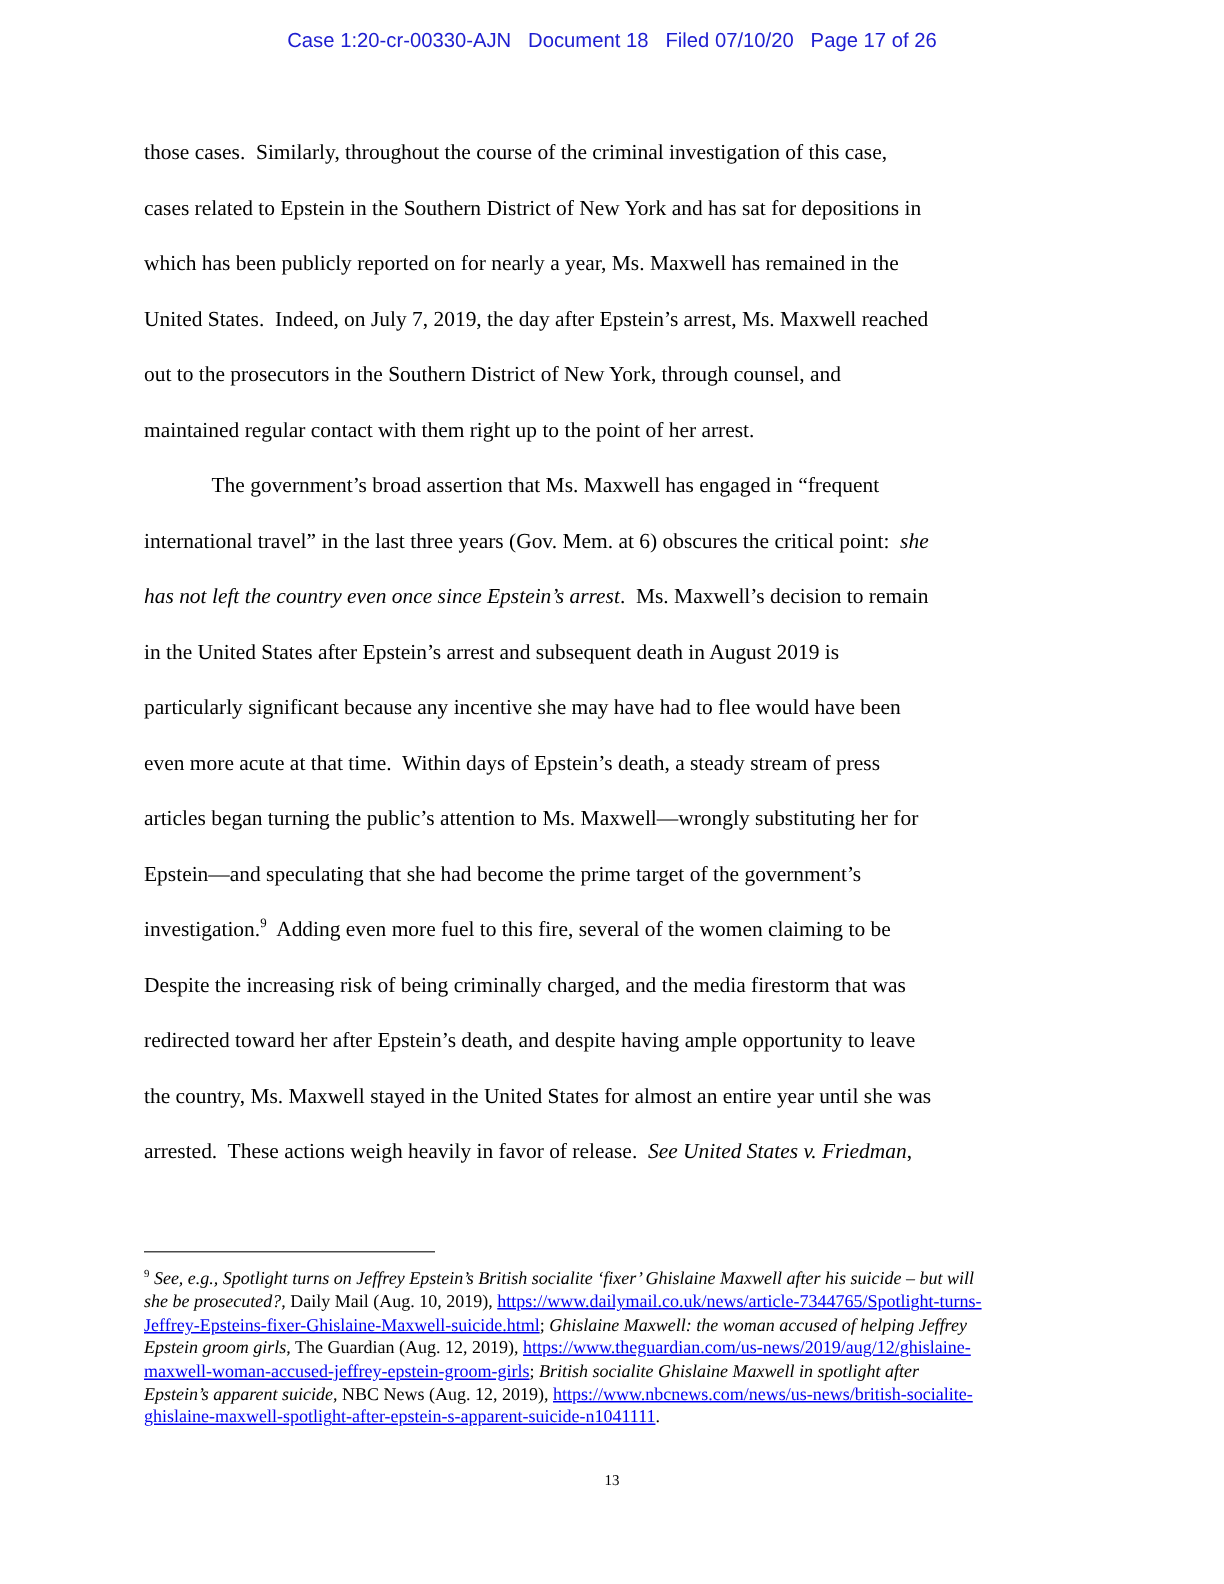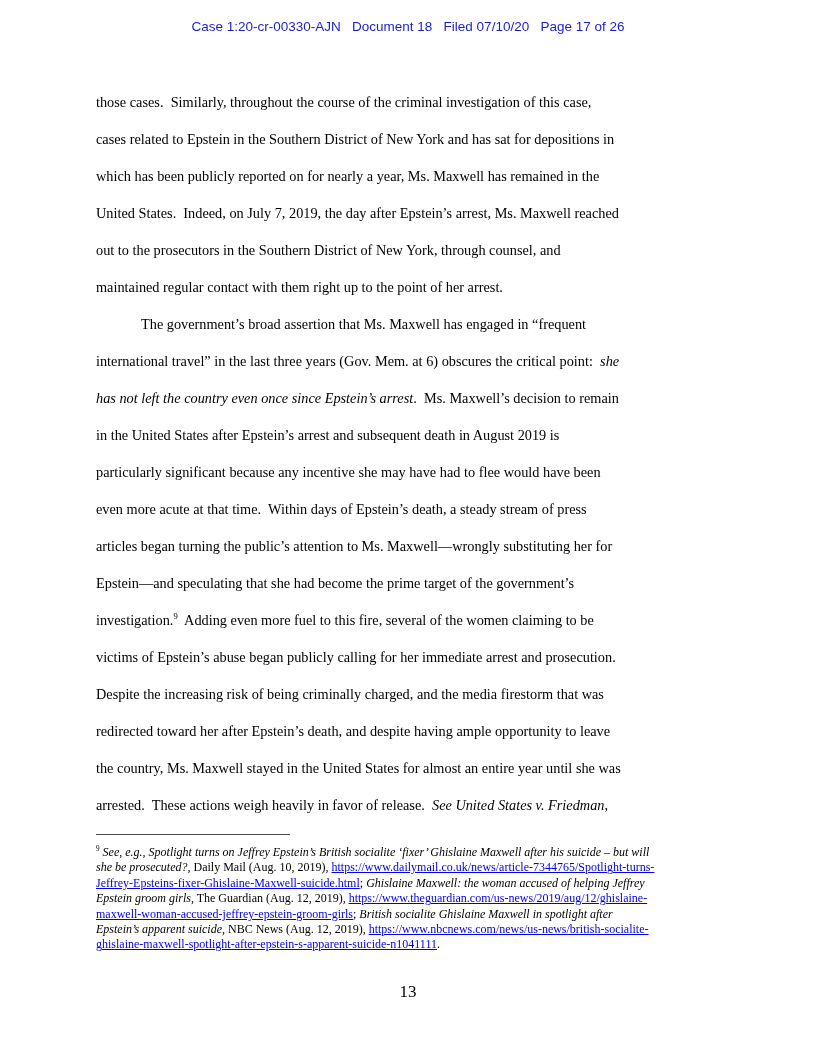--- a/index.html
+++ b/index.html
@@ -25,21 +25,21 @@
     position:absolute; left:96px; top:834px; width:194px; height:0;
     border-top:1.6px solid #4a4a4a;
   }
   .footnote {
     position:absolute; left:96px; top:845px; width:640px;
     font-size:12px; line-height:15.4px;
   }
   .footnote .line { white-space:pre; }
   .page-num {
     position:absolute; top:982px; left:0; width:816px; text-align:center;
-    font-size:17px;
+    font-size:10px;
   }
 </style>
 </head>
 <body>
 
 <div class="page">
   <div class="stamp">Case 1:20-cr-00330-AJN   Document 18   Filed 07/10/20   Page 17 of 26</div>
 
   <div class="body-text">
       <div class="line"><span class="n">those cases.  Similarly, throughout the course of the criminal investigation of this case,</span></div>
@@ -50,21 +50,20 @@
       <div class="line"><span class="n">maintained regular contact with them right up to the point of her arrest.</span></div>
       <div class="line indent"><span class="n">The government’s broad assertion that Ms. Maxwell has engaged in “frequent</span></div>
       <div class="line"><span class="n">international travel” in the last three years (Gov. Mem. at 6) obscures the critical point:  </span><span class="i">she</span></div>
       <div class="line"><span class="i">has not left the country even once since Epstein’s arrest</span><span class="n">.  Ms. Maxwell’s decision to remain</span></div>
       <div class="line"><span class="n">in the United States after Epstein’s arrest and subsequent death in August 2019 is</span></div>
       <div class="line"><span class="n">particularly significant because any incentive she may have had to flee would have been</span></div>
       <div class="line"><span class="n">even more acute at that time.  Within days of Epstein’s death, a steady stream of press</span></div>
       <div class="line"><span class="n">articles began turning the public’s attention to Ms. Maxwell—wrongly substituting her for</span></div>
       <div class="line"><span class="n">Epstein—and speculating that she had become the prime target of the government’s</span></div>
       <div class="line"><span class="n">investigation.</span><span class="sup">9</span><span class="n">  Adding even more fuel to this fire, several of the women claiming to be</span></div>
-      <div class="line"><span class="n">victims of Epstein’s abuse began publicly calling for her immediate arrest and prosecution.</span></div>
       <div class="line"><span class="n">Despite the increasing risk of being criminally charged, and the media firestorm that was</span></div>
       <div class="line"><span class="n">redirected toward her after Epstein’s death, and despite having ample opportunity to leave</span></div>
       <div class="line"><span class="n">the country, Ms. Maxwell stayed in the United States for almost an entire year until she was</span></div>
       <div class="line"><span class="n">arrested.  These actions weigh heavily in favor of release.  </span><span class="i">See United States v. Friedman</span><span class="n">,</span></div>
     </div>
 
   <div class="fn-sep"></div>
 
   <div class="footnote">
       <div class="line"><span class="sup">9</span><span class="n"> </span><span class="i">See, e.g., Spotlight turns on Jeffrey Epstein’s British socialite ‘fixer’ Ghislaine Maxwell after his suicide – but will</span></div>

